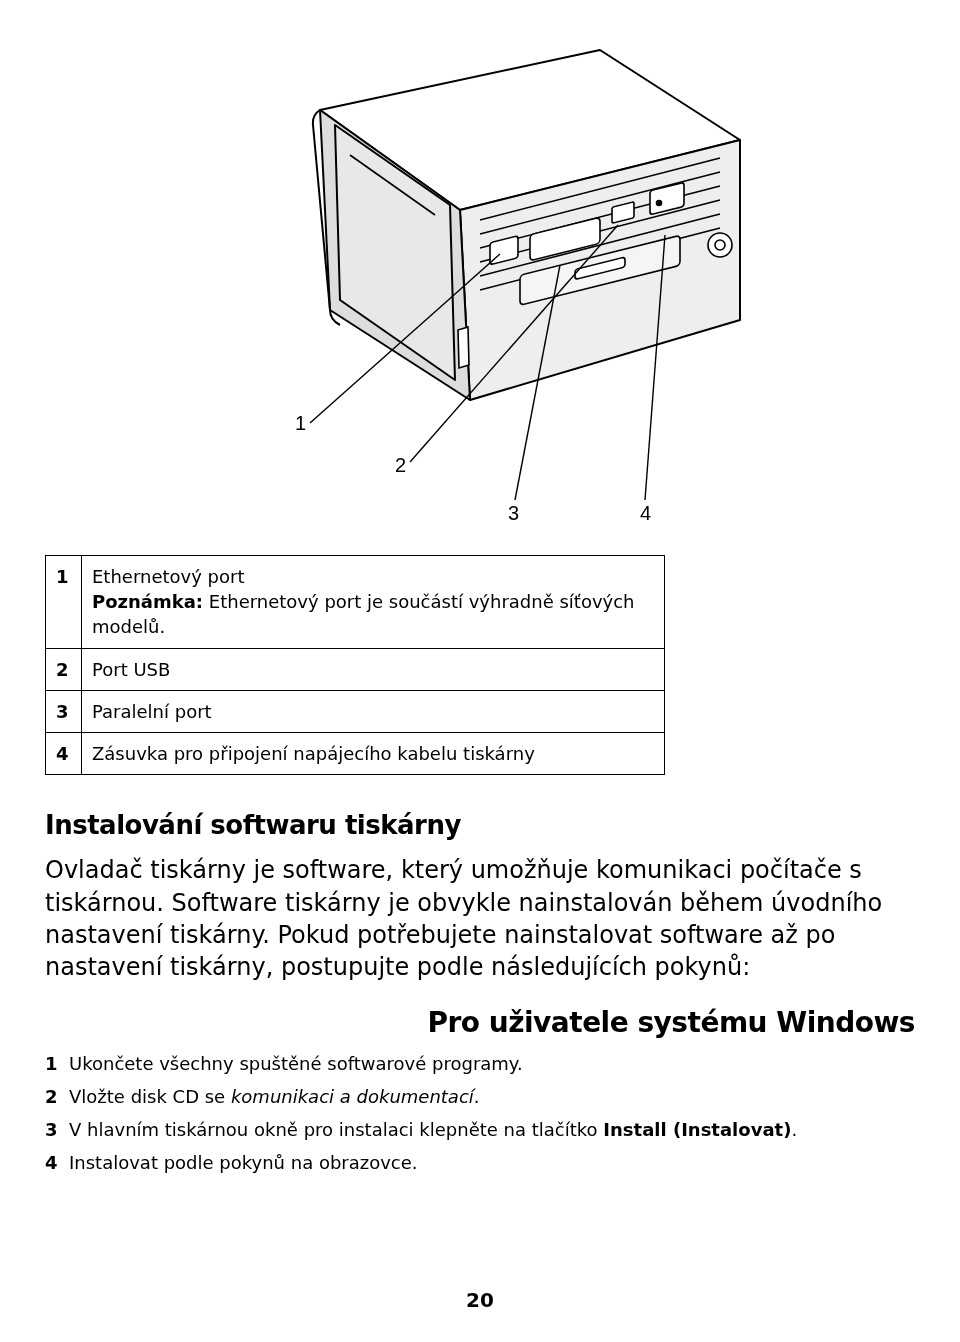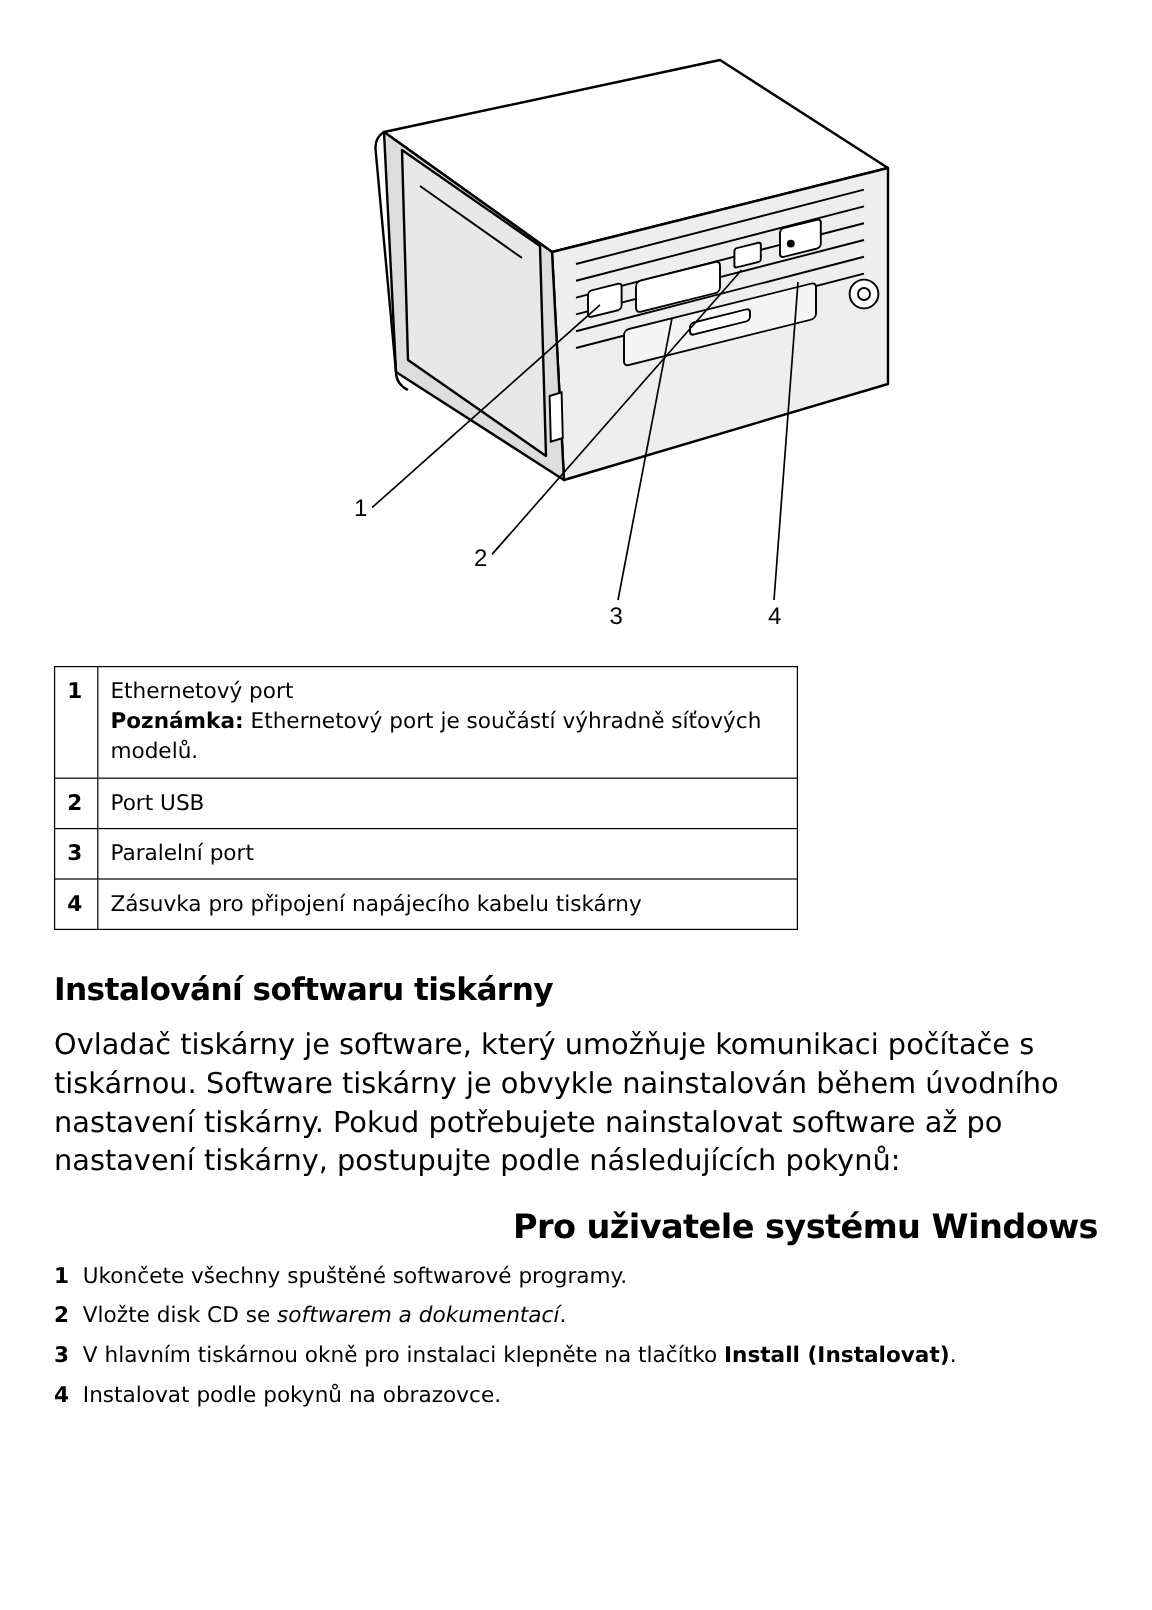--- a/index.html
+++ b/index.html
@@ -180,29 +180,30 @@
 <h2 class="sub">Pro uživatele systému Windows</h2>
 
 <div class="steps">
   <div class="step">
     <span class="sn">1</span>
     <span class="stext">Ukončete všechny spuštěné softwarové programy.</span>
   </div>
   <div class="step">
     <span class="sn">2</span>
     <span class="stext">
-      <span>Vložte disk CD se </span><span class="ital">softwarem a dokumentací</span><span>.</span>
+      <span>Vložte disk CD se </span><span class="ital">komunikaci a dokumentací</span><span>.</span>
     </span>
   </div>
   <div class="step">
     <span class="sn">3</span>
     <span class="stext">
       <span>V hlavním tiskárnou okně pro instalaci klepněte na tlačítko </span><span class="bold">Install (Instalovat)</span><span>.</span>
     </span>
   </div>
   <div class="step">
     <span class="sn">4</span>
     <span class="stext">Instalovat podle pokynů na obrazovce.</span>
   </div>
 </div>
 
 <div class="footer">
+  <div class="pn">20</div>
 </div>
 
 </body></html>

